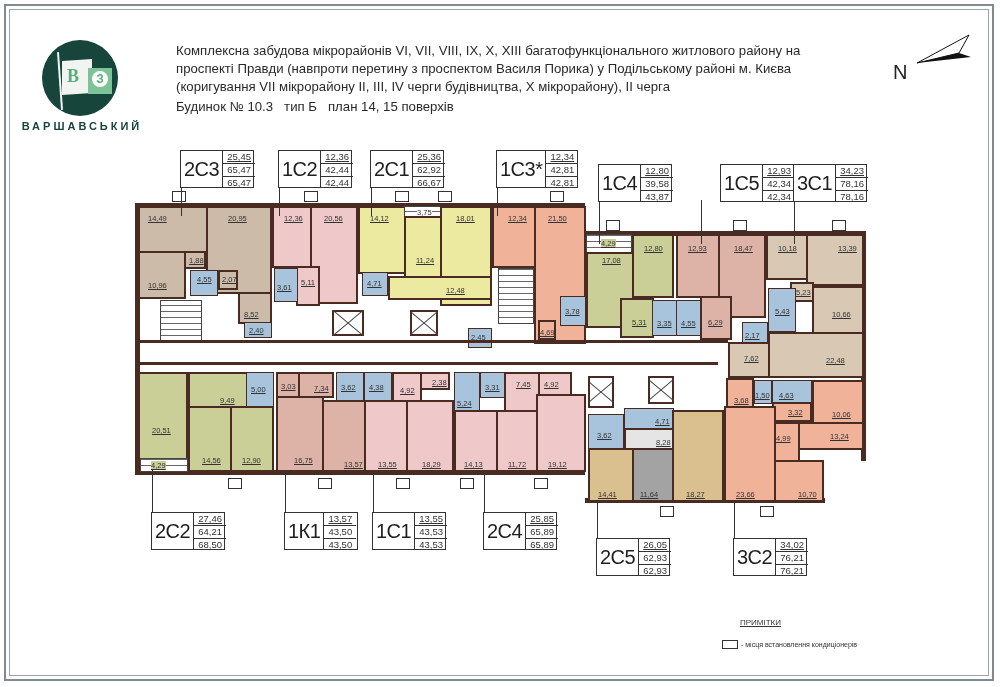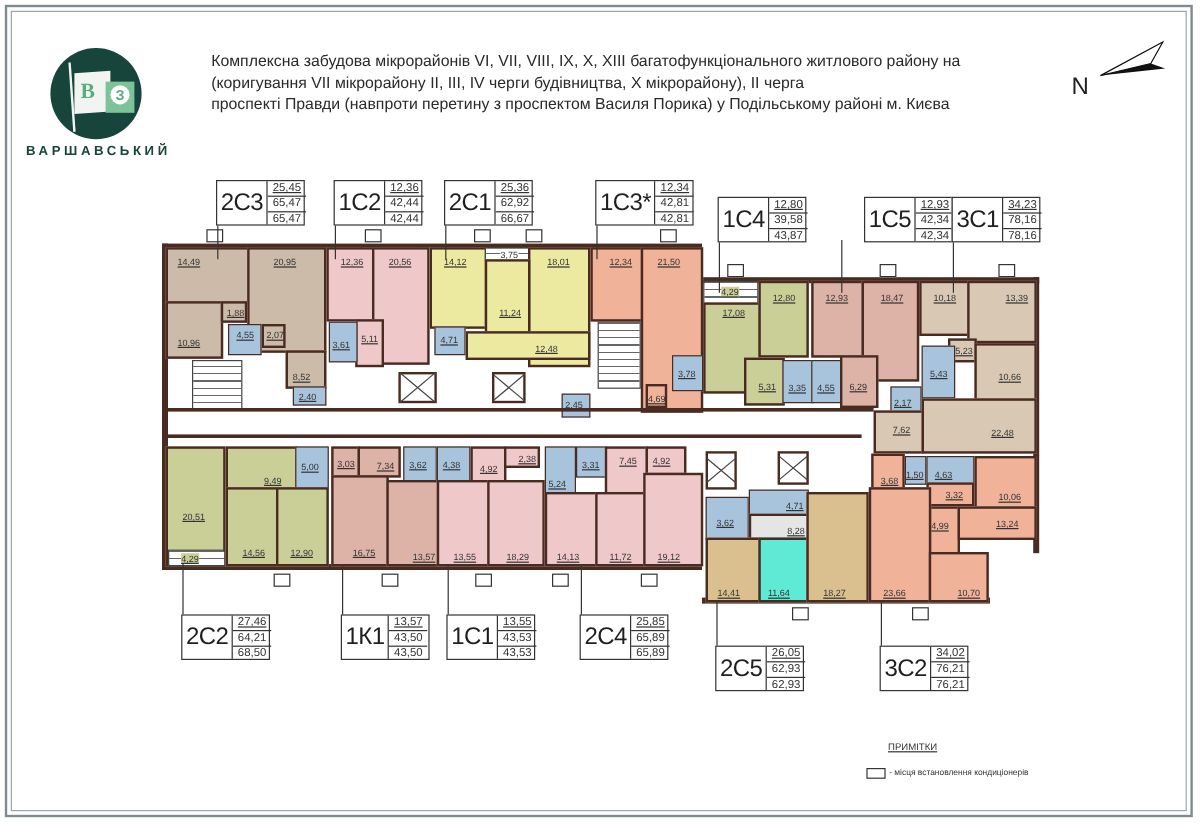--- a/index.html
+++ b/index.html
@@ -51,22 +51,23 @@
   <div class="logo-pole"></div>
   <div class="logo-flag"></div>
   <div class="logo-flag2"></div>
   <div class="logo-b">В</div>
   <div class="logo-z">З</div>
   <div class="logo-text">ВАРШАВСЬКИЙ</div>
 </div>
 
 <div class="title">
   <div>Комплексна забудова мікрорайонів VI, VII, VIII, IX, X, XIII багатофункціонального житлового району на</div>
+  <div>проспекті Правди (навпроти перетину з проспектом Василя Порика) у Подільському районі м. Києва</div>
   <div>(коригування VII мікрорайону II, III, IV черги будівництва, X мікрорайону), II черга</div>
-  <div>проспекті Правди (навпроти перетину з проспектом Василя Порика) у Подільському районі м. Києва</div>
+  <div class="sub" style="white-space:pre;">Будинок № 10.3   тип Б   план 14, 15 поверхів</div>
 </div>
 
 <div class="north">
   <span class="north-n">N</span>
   <svg style="position:absolute;left:22px;top:0;" width="58" height="34" viewBox="0 0 58 34">
     <polygon points="2,30 54,2 44,20" fill="#fff" stroke="#111" stroke-width="1"></polygon>
     <polygon points="2,30 44,20 56,24" fill="#111"></polygon>
   </svg>
 </div>
 
@@ -297,21 +298,21 @@
     </div>
   <div class="bath" style="left:624px;top:408px;width:50px;height:22px;">
       <span class="room-label" style="left:30px;top:8px;">4,71</span>
     </div>
   <div class="room" style="left:624px;top:428px;width:54px;height:22px;background:#e5e5e5;">
       <span class="room-label" style="left:30px;top:8px;">8,28</span>
     </div>
   <div class="room" style="left:588px;top:448px;width:46px;height:54px;background:#d9c08e;">
       <span class="room-label" style="left:8px;top:40px;">14,41</span>
     </div>
-  <div class="room" style="left:632px;top:448px;width:42px;height:54px;background:#5eead4;text-decoration:underline;">
+  <div class="room" style="left:632px;top:448px;width:42px;height:54px;background:#a3a3a3;text-decoration:underline;">
       <span class="room-label" style="left:6px;top:40px;">11,64</span>
     </div>
   <div class="room" style="left:672px;top:410px;width:52px;height:92px;background:#d9c08e;">
       <span class="room-label" style="left:12px;top:78px;">18,27</span>
     </div>
 
   <div class="room" style="left:726px;top:378px;width:28px;height:30px;background:#f0b39a;">
       <span class="room-label" style="left:6px;top:16px;">3,68</span>
     </div>
   <div class="bath" style="left:754px;top:380px;width:18px;height:24px;">

